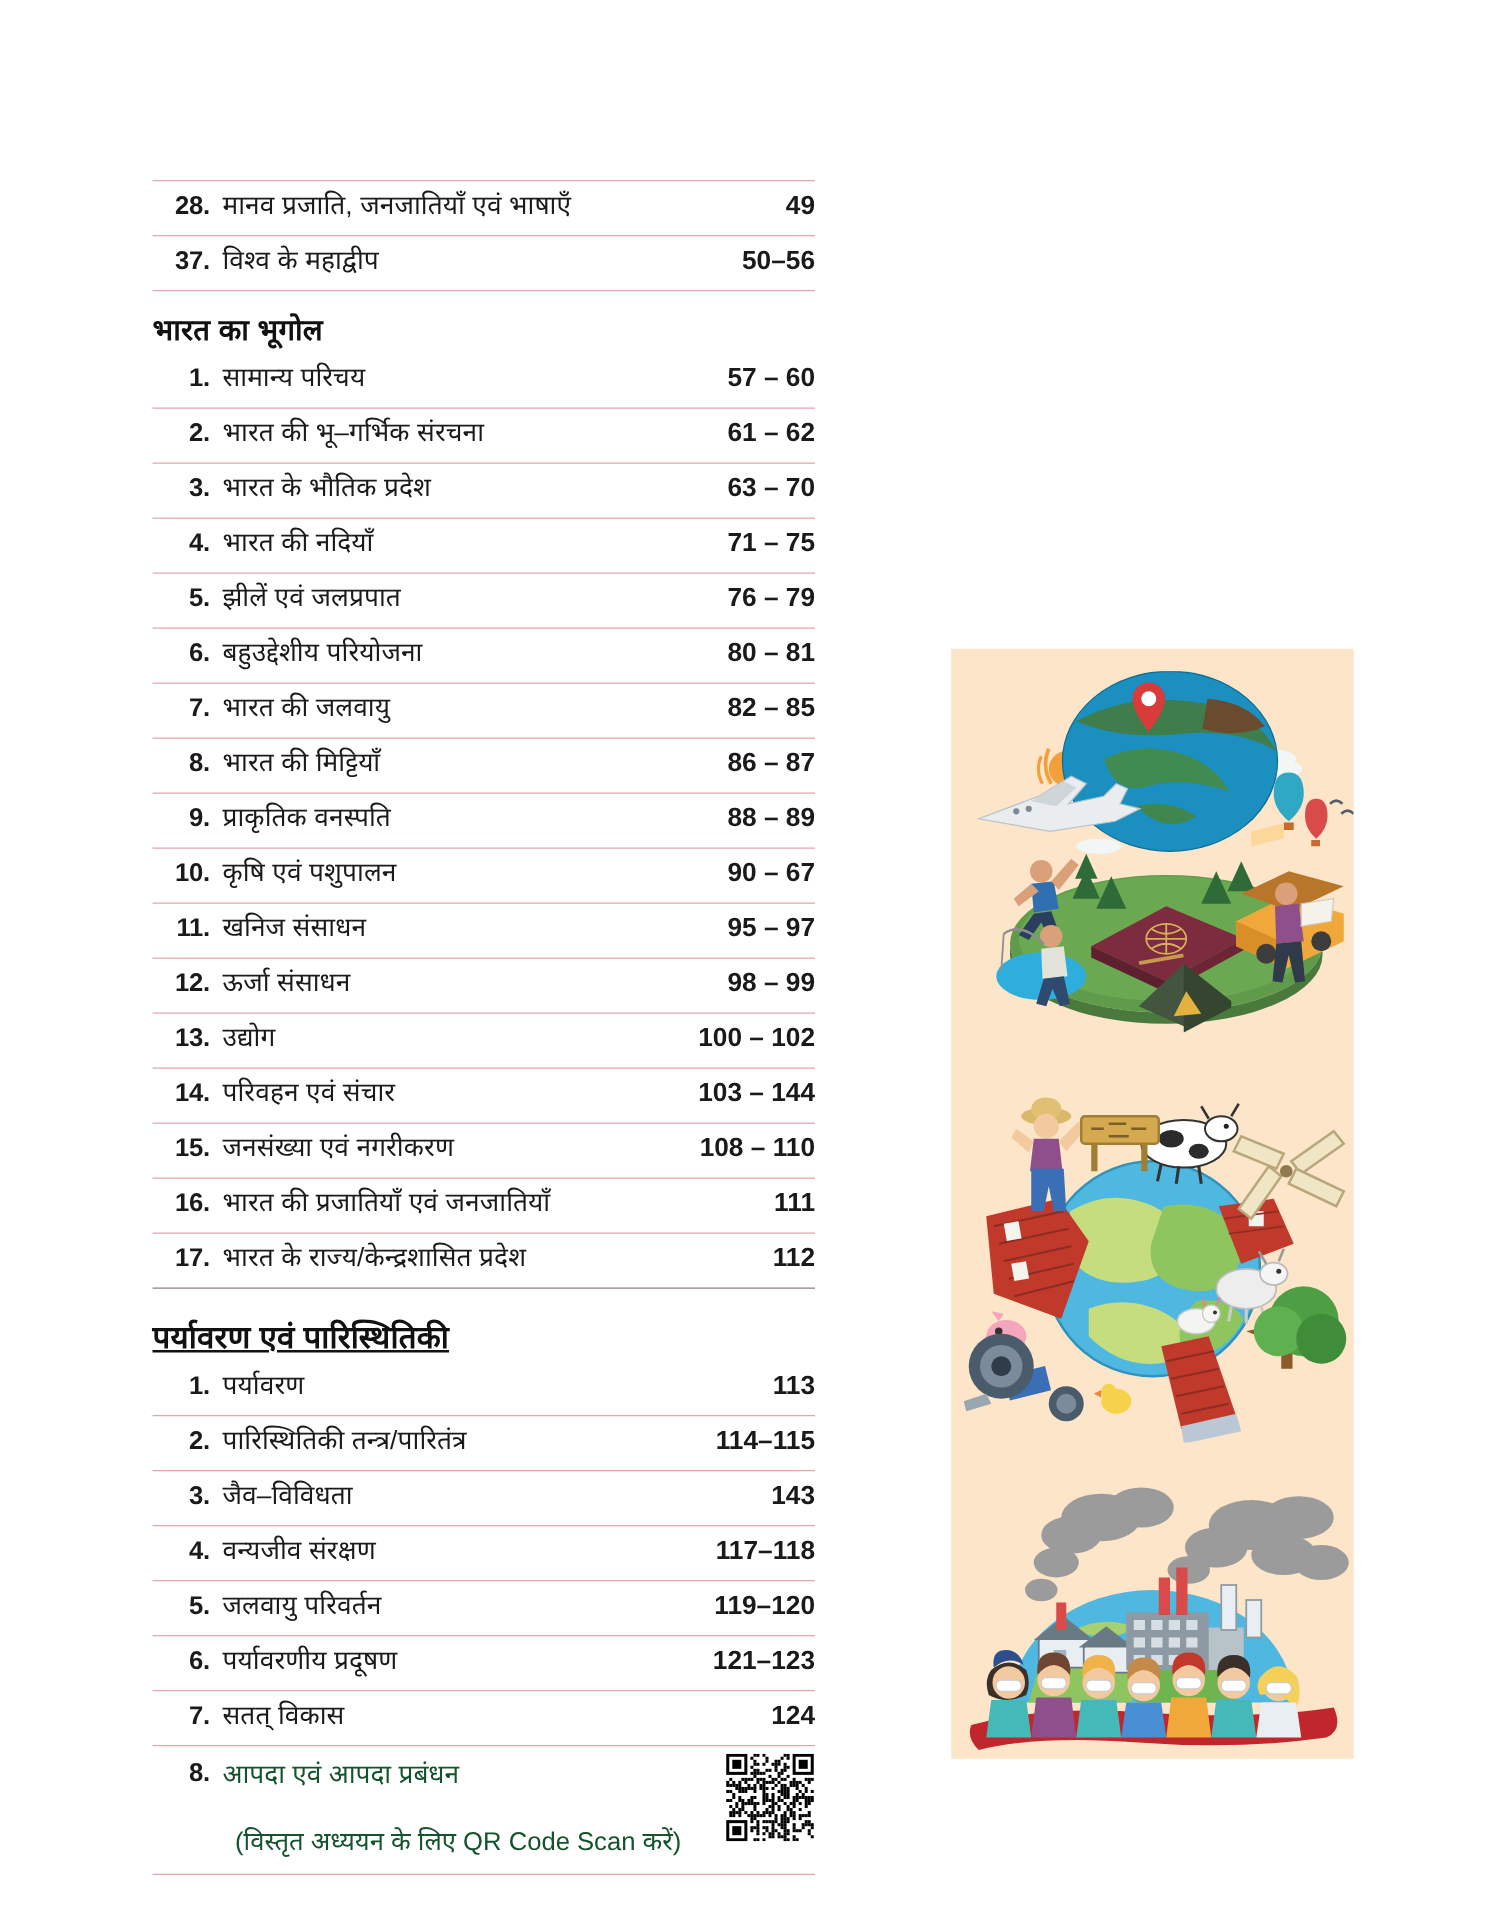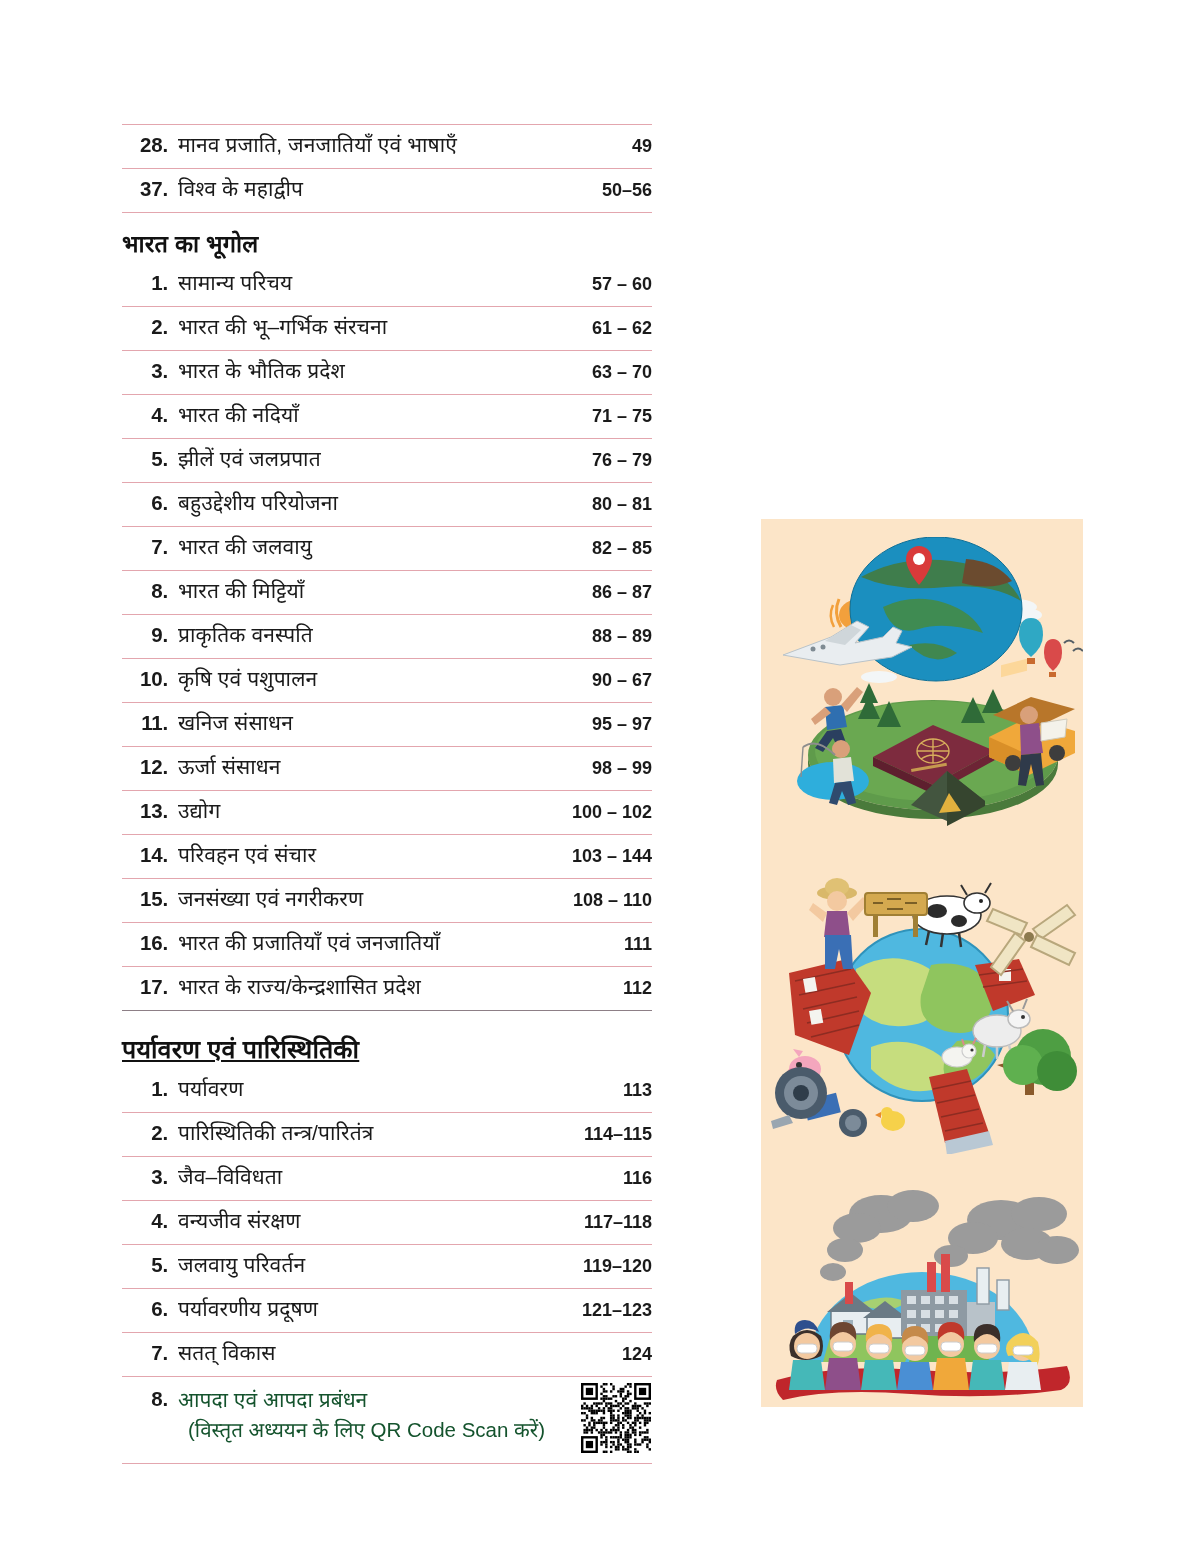--- a/index.html
+++ b/index.html
@@ -12,21 +12,21 @@
     height: 1543px;
     position: relative;
     font-family: "Liberation Sans", "DejaVu Sans", sans-serif;
     overflow: hidden;
   }
 
   
   #toc {
     position: absolute;
     left: 122px;
-    top: 124px;
+    top: 144px;
     width: 530px;
   }
 
   .rule {
     height: 0;
     border-top: 1.6px solid #e3a6ae;
     width: 100%;
   }
   .rule.dark {
     border-top: 1.6px solid #8d7f86;
@@ -51,21 +51,21 @@
   .row .title {
     flex: 1 1 auto;
     font-size: 21px;
     color: #1a1a1a;
     line-height: 1.3;
     letter-spacing: 0.1px;
   }
   .row .pages {
     flex: 0 0 auto;
     text-align: left;
-    font-size: 18px;
+    font-size: 21px;
     font-weight: bold;
     color: #1a1a1a;
     white-space: nowrap;
     padding-left: 12px;
   }
 
   .section-head {
     font-size: 23.5px;
     font-weight: bold;
     color: #111111;
@@ -88,20 +88,21 @@
   .qr-text-block {
     flex: 1 1 auto;
     font-size: 21px;
     color: #14532d;
     line-height: 1.45;
   }
   .qr-text-block .sub {
     display: block;
     font-size: 20.5px;
     padding-left: 10px;
+    margin-top: 24px;
   }
   .qr-code {
     flex: 0 0 auto;
     width: 72px;
     height: 70px;
     margin-left: 8px;
     margin-top: -2px;
   }
 
   
@@ -254,21 +255,21 @@
     <div class="rule"></div>
     <div class="row">
       <span class="num">2.</span>
       <span class="title">पारिस्थितिकी तन्त्र/पारितंत्र</span>
       <span class="pages">114–115</span>
     </div>
     <div class="rule"></div>
     <div class="row">
       <span class="num">3.</span>
       <span class="title">जैव–विविधता</span>
-      <span class="pages">116</span>
+      <span class="pages">143</span>
     </div>
     <div class="rule"></div>
     <div class="row">
       <span class="num">4.</span>
       <span class="title">वन्यजीव संरक्षण</span>
       <span class="pages">117–118</span>
     </div>
     <div class="rule"></div>
     <div class="row">
       <span class="num">5.</span>

